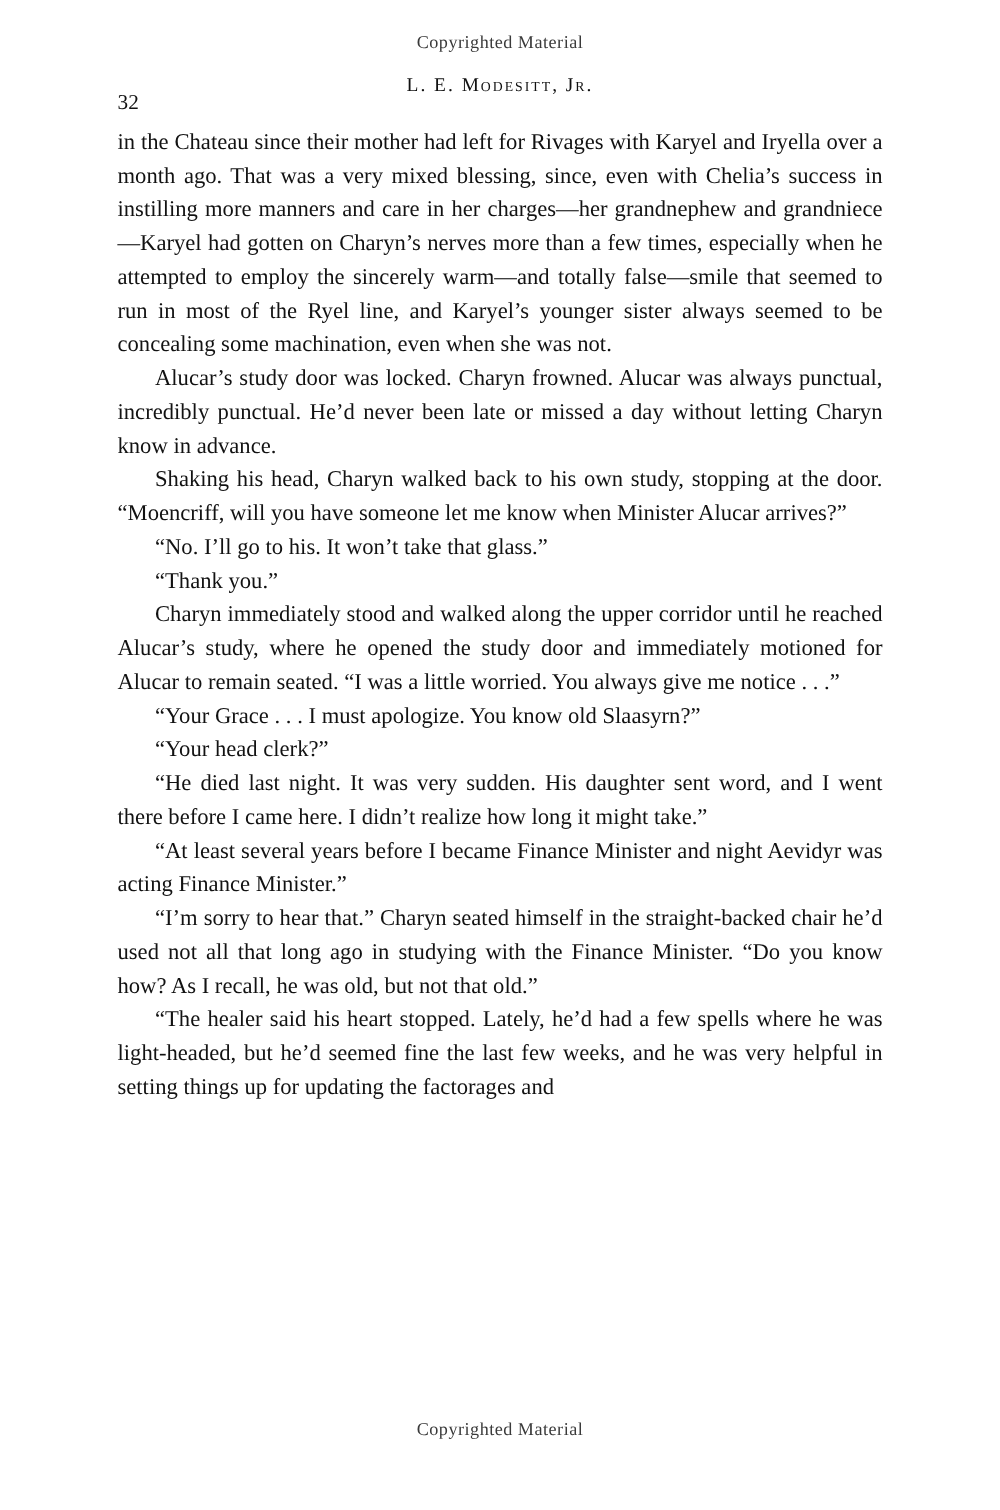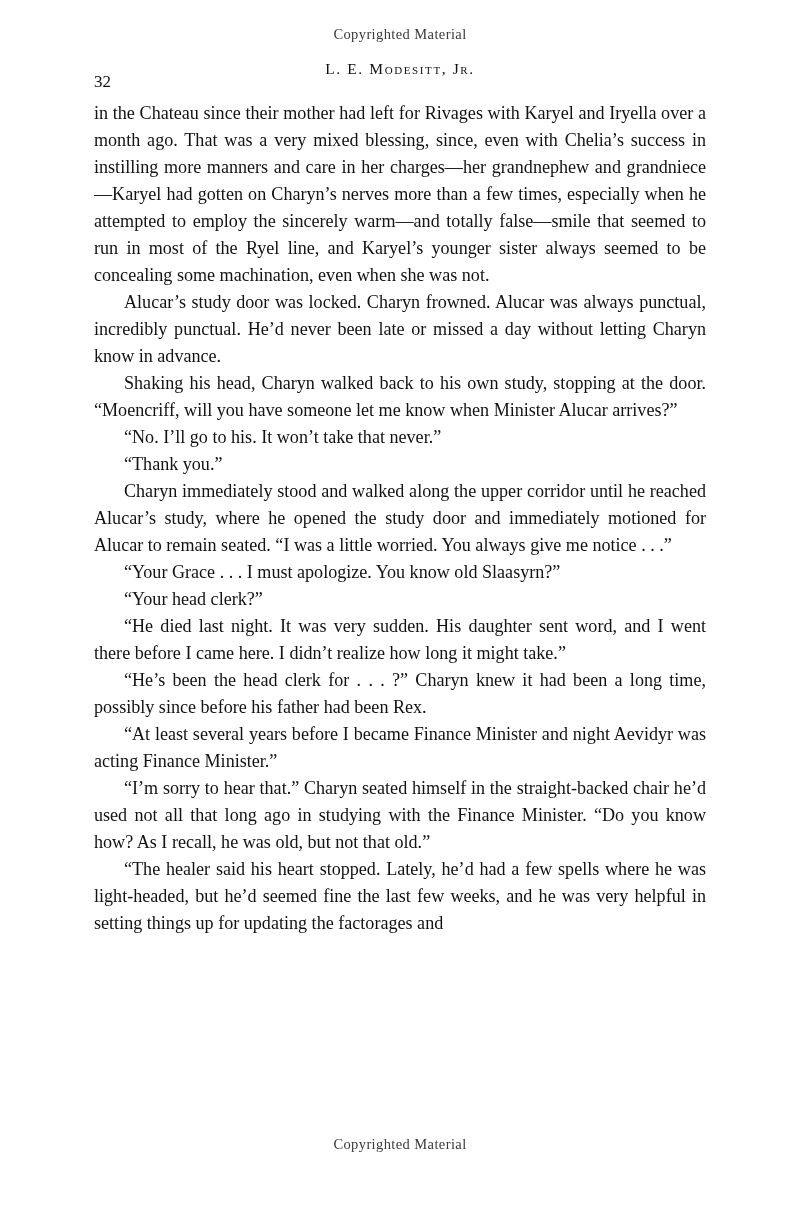--- a/index.html
+++ b/index.html
@@ -102,27 +102,26 @@
 
   <div class="running-head">
     <span class="folio">32</span>
     <span class="author-line">L. E. Modesitt, Jr.</span>
   </div>
 
   <div class="body-text">
     <p class="noindent">in the Chateau since their mother had left for Rivages with Karyel and Iryella over a month ago. That was a very mixed blessing, since, even with Chelia’s success in instilling more manners and care in her charges—her grandnephew and grandniece—Karyel had gotten on Charyn’s nerves more than a few times, especially when he attempted to employ the sincerely warm—and totally false—smile that seemed to run in most of the Ryel line, and Karyel’s younger sister always seemed to be concealing some machination, even when she was not.</p>
     <p class="indent">Alucar’s study door was locked. Charyn frowned. Alucar was always punctual, incredibly punctual. He’d never been late or missed a day without letting Charyn know in advance.</p>
     <p class="indent">Shaking his head, Charyn walked back to his own study, stopping at the door. “Moencriff, will you have someone let me know when Minister Alucar arrives?”</p>
-    <p class="indent">“No. I’ll go to his. It won’t take that never.”</p>
+    <p class="indent">“No. I’ll go to his. It won’t take that glass.”</p>
     <p class="indent">“Thank you.”</p>
     <p class="indent">Charyn immediately stood and walked along the upper corridor until he reached Alucar’s study, where he opened the study door and immediately motioned for Alucar to remain seated. “I was a little worried. You always give me notice . . .”</p>
     <p class="indent">“Your Grace . . . I must apologize. You know old Slaasyrn?”</p>
     <p class="indent">“Your head clerk?”</p>
     <p class="indent">“He died last night. It was very sudden. His daughter sent word, and I went there before I came here. I didn’t realize how long it might take.”</p>
-    <p class="indent">“He’s been the head clerk for . . . ?” Charyn knew it had been a long time, possibly since before his father had been Rex.</p>
     <p class="indent">“At least several years before I became Finance Minister and night Aevidyr was acting Finance Minister.”</p>
     <p class="indent">“I’m sorry to hear that.” Charyn seated himself in the straight-backed chair he’d used not all that long ago in studying with the Finance Minister. “Do you know how? As I recall, he was old, but not that old.”</p>
     <p class="indent">“The healer said his heart stopped. Lately, he’d had a few spells where he was light-headed, but he’d seemed fine the last few weeks, and he was very helpful in setting things up for updating the factorages and</p>
   </div>
 
   <div class="watermark-bottom">Copyrighted Material</div>
 
 </div>
 
 </body></html>

